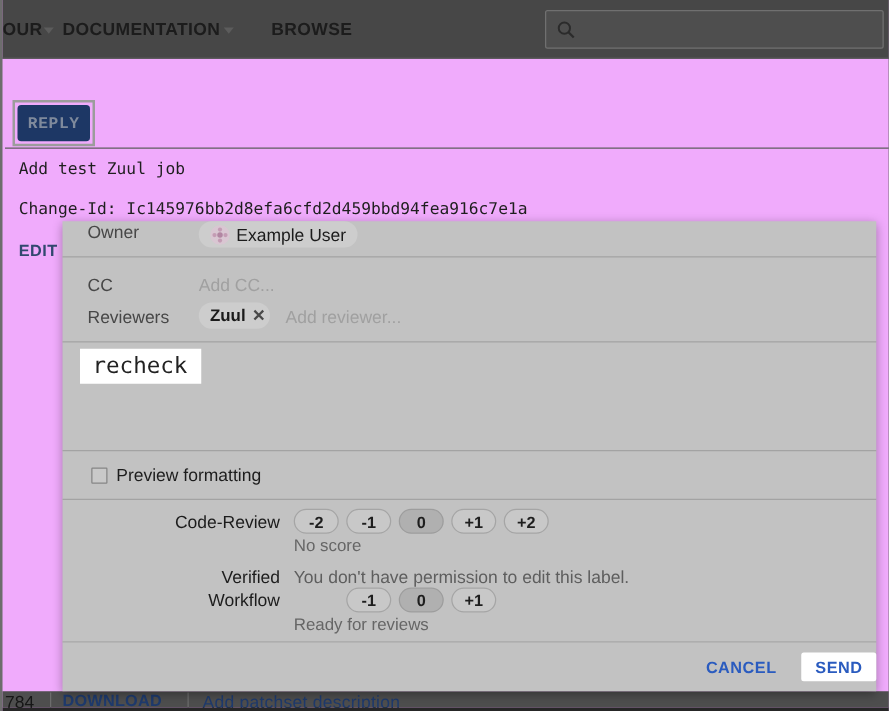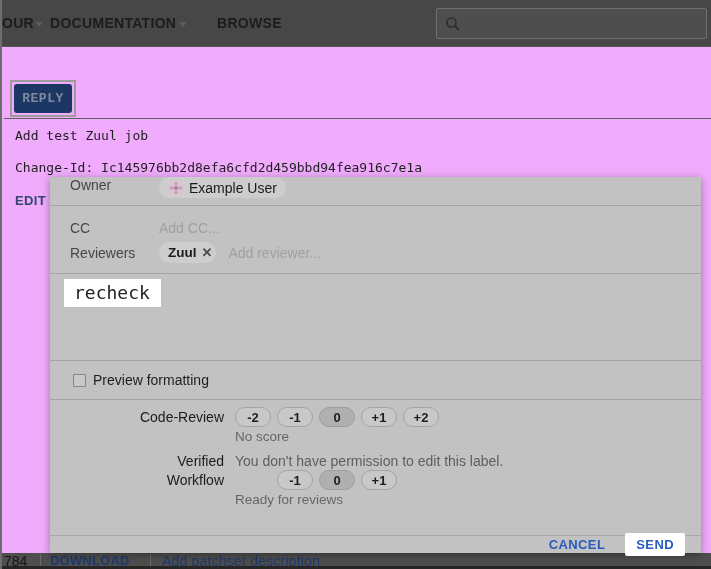--- a/index.html
+++ b/index.html
@@ -142,23 +142,23 @@
     font-family: "Liberation Sans", sans-serif; padding: 0 6px;
   }
   .vote-pill.selected { background: #b0b0b0; border-color: #9d9d9d; }
   .score-note {
     margin: 2px 0 9px 185px; font-size: 13.5px; color: #666666;
   }
   .perm-text { margin-left: 11px; color: #5e5e5e; }
   .verified-row { margin-bottom: 1px; }
 
   .dialog-footer {
-    flex: none; height: 18px; border-top: 1px solid #a8a8a8;
+    flex: none; height: 40px; border-top: 1px solid #a8a8a8;
     display: flex; align-items: center; justify-content: flex-end;
-    padding-right: 16px; gap: 20px;
+    padding-right: 0; gap: 20px;
   }
   .cancel-btn {
     background: transparent; border: none; color: #2a5bbf; font-weight: bold;
     font-size: 13px; letter-spacing: .4px; font-family: "Liberation Sans", sans-serif;
   }
   .send-btn {
     background: #ffffff; border: none; border-radius: 2px; color: #2a5bbf;
     font-weight: bold; font-size: 13px; letter-spacing: .4px; padding: 4px 11px;
     font-family: "Liberation Sans", sans-serif;
   }

